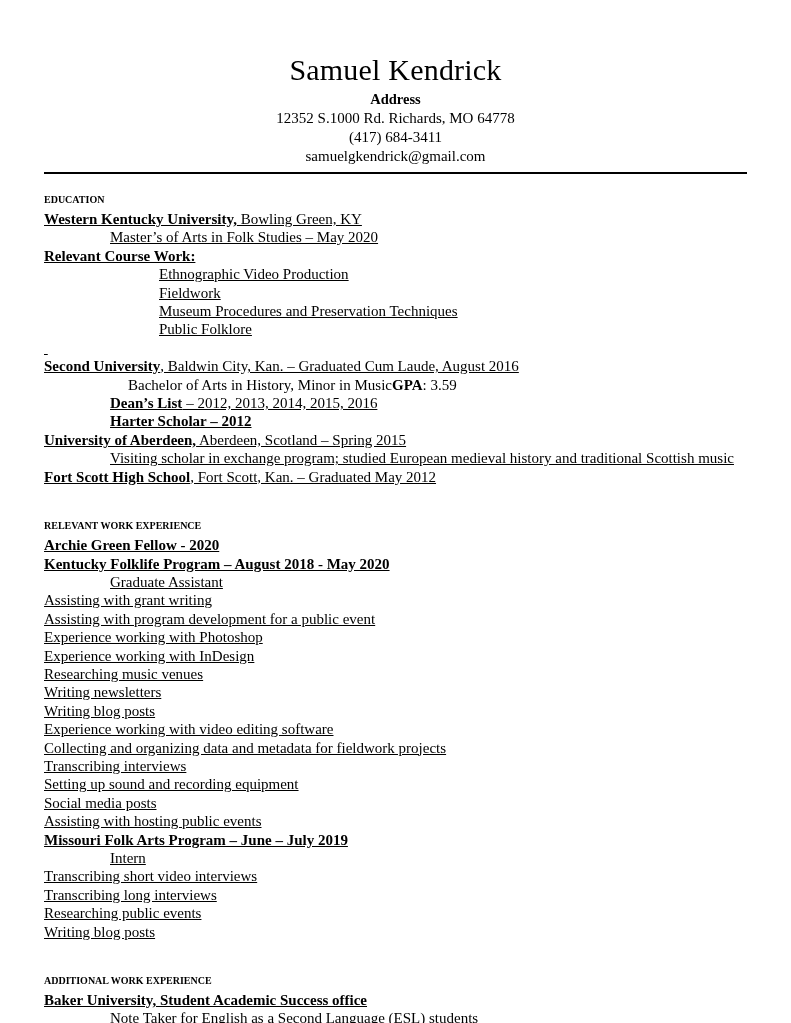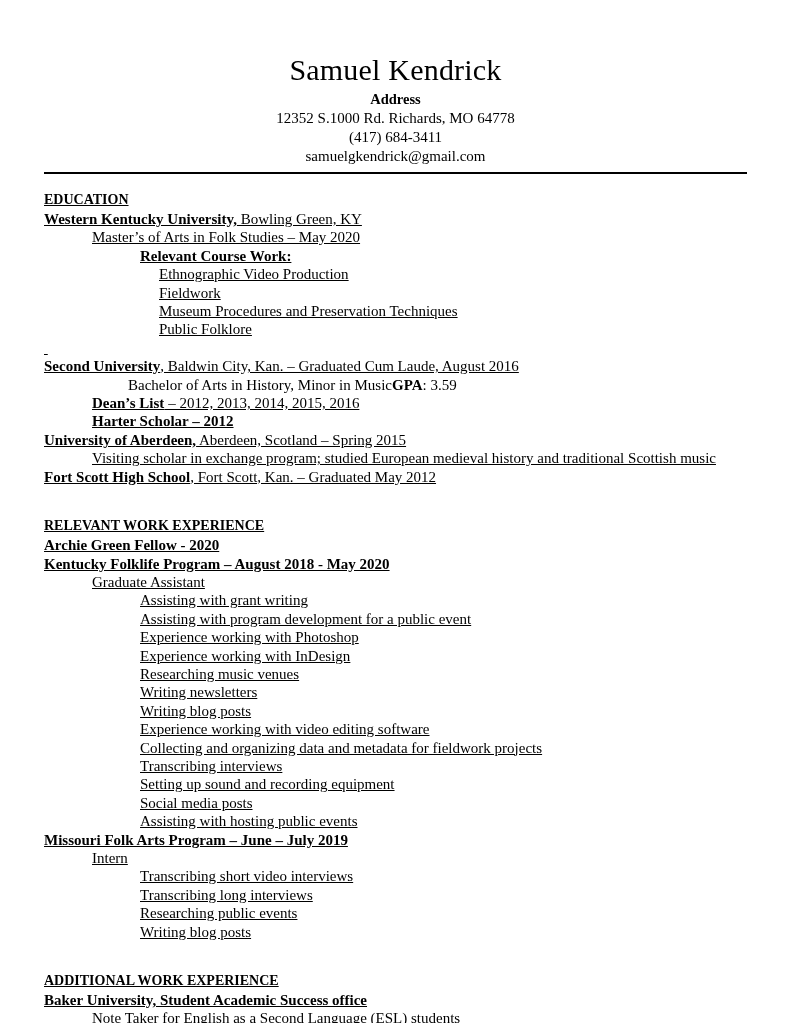--- a/index.html
+++ b/index.html
@@ -43,40 +43,39 @@
     font-size: 15px;
     line-height: 19px;
   }
   .rule {
     border: none;
     border-top: 2px solid #000;
     margin: 6px 0 4px 0;
   }
   
   .section-title {
-    font-size: 14px;
+    font-size: 10px;
     font-weight: bold;
-    text-decoration: underline;
     line-height: 20px;
     margin-top: 16px;
   }
   .section-gap {
     height: 14px;
   }
   .line {
     font-size: 15px;
     line-height: 18.4px;
     white-space: pre-wrap;
     text-decoration: underline;
   }
   .b { font-weight: bold; }
   
   .ind0 { margin-left: 0px; }
-  .ind1 { margin-left: 48px; }
-  .ind2 { margin-left: 96px; }
+  .ind1 { margin-left: 66px; }
+  .ind2 { }
   .ind3 { margin-left: 115px; }
   .gpa-row {
     display: flex;
     font-size: 15px;
     line-height: 18.4px;
     margin-left: 48px;
   }
   .gpa-row .col1 { width: 300px; text-align: right; }
 </style>
 </head>

